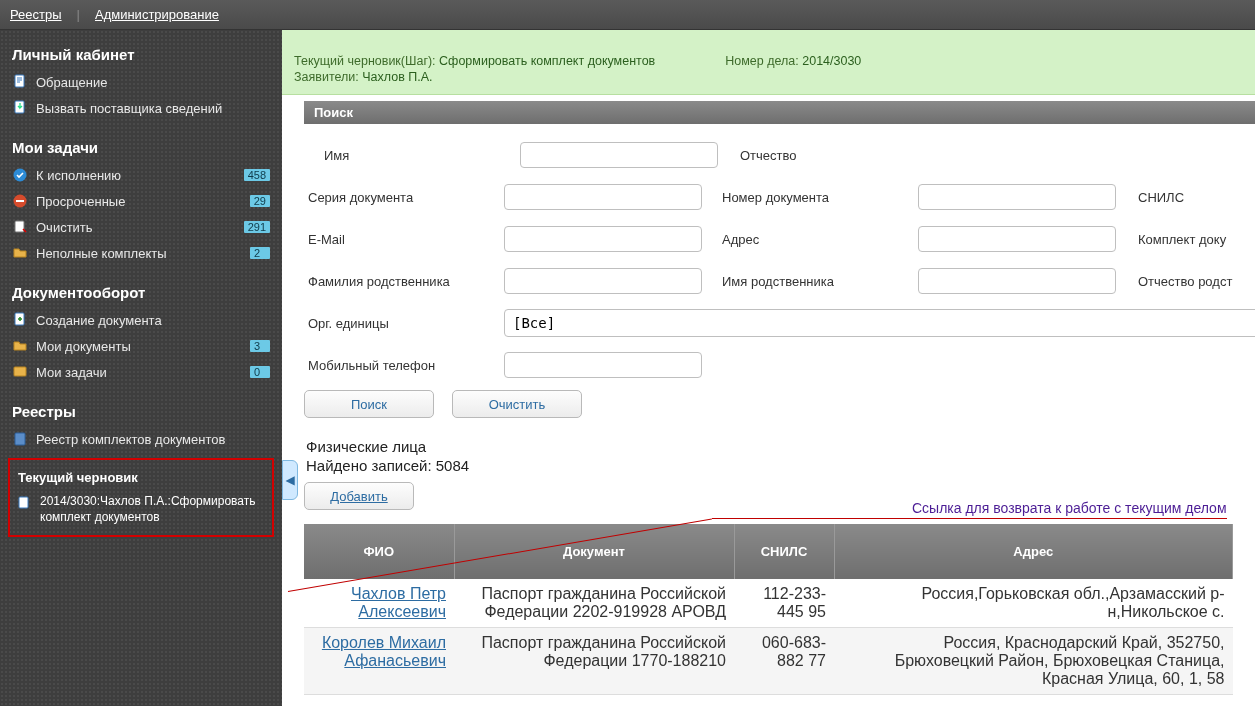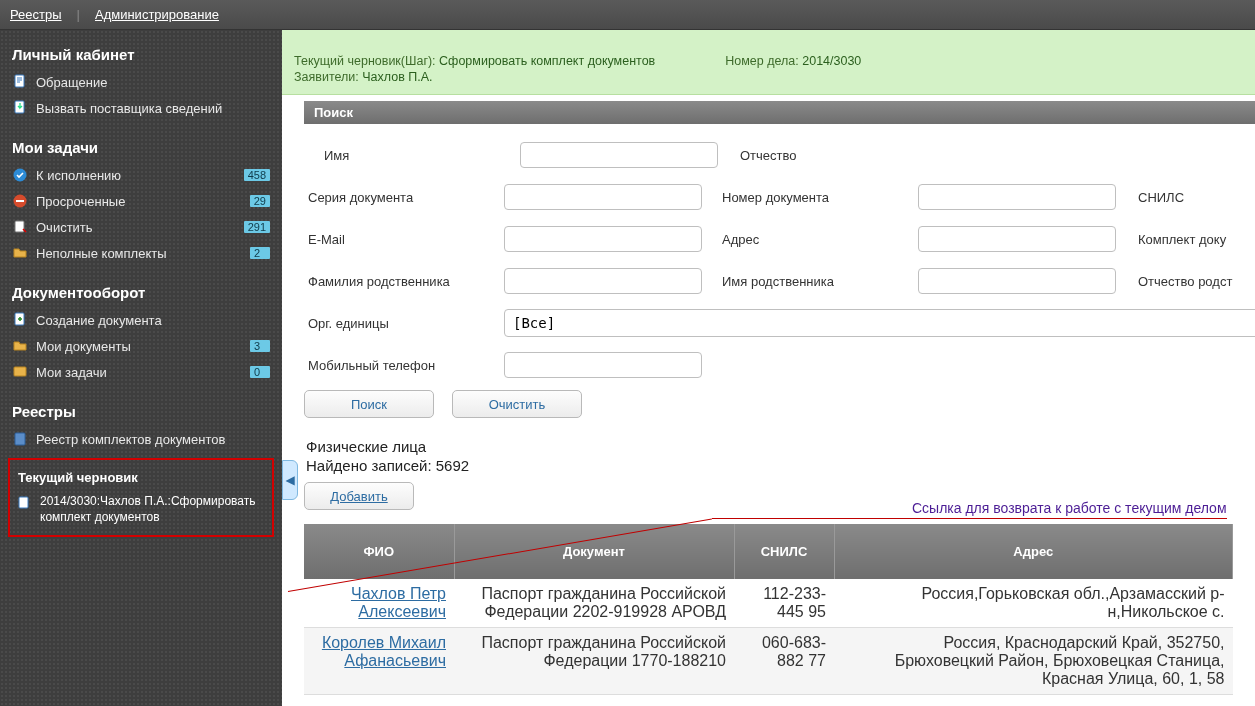--- a/index.html
+++ b/index.html
@@ -287,21 +287,21 @@
         </div>
       </div>
     </div>
 
     <div class="annot annot-text">Ссылка для возврата к работе с текущим делом</div>
     <div class="annot-line1" style="left:430px; top:488px; width:200px;"></div>
     <div class="annot-line2" style="left:6px; top:561px; width:430px; transform:rotate(-9.7deg);"></div>
 
     <div class="results">
       <div class="res-title">Физические лица</div>
-      <div class="res-count"><span>Найдено записей:</span> <span>5692</span></div>
+      <div class="res-count"><span>Найдено записей:</span> <span>5084</span></div>
       <div class="btn add" style="min-width:110px;">Добавить</div>
 
       <table class="grid" style="margin-top:14px;">
         <thead>
           <tr>
             <th style="width:150px;">ФИО</th>
             <th style="width:280px;">Документ</th>
             <th style="width:100px;">СНИЛС</th>
             <th>Адрес</th>
           </tr>

